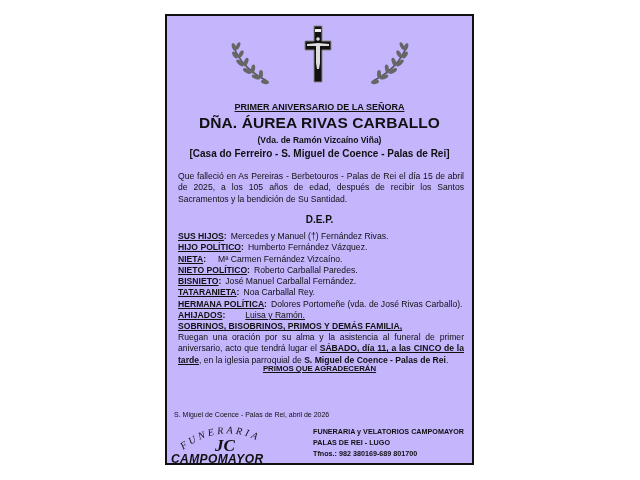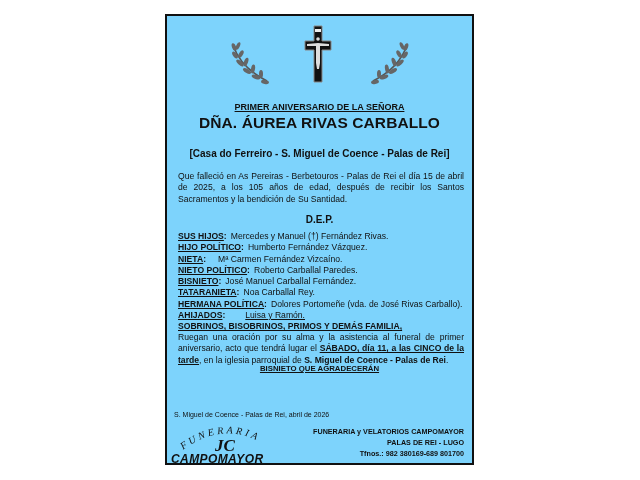--- a/index.html
+++ b/index.html
@@ -1,17 +1,17 @@
 <!DOCTYPE html>
 <html><head>
 <meta charset="utf-8">
 <style>
   html, body { margin:0; padding:0; background:#ffffff; }
   body { width:640px; height:480px; position:relative; overflow:hidden; font-family:"Liberation Sans", "DejaVu Sans", sans-serif; color:#111; }
-  .card { position:absolute; left:165px; top:14px; width:305px; height:447px; border:2.5px solid #111; box-sizing:content-box; background:#7dd3fc; }
+  .card { position:absolute; left:165px; top:14px; width:305px; height:447px; border:2.5px solid #111; box-sizing:content-box; background:#c4b5fd; }
   .abs { position:absolute; }
   .center { text-align:center; left:0; right:0; }
   .u { text-decoration:underline; }
   .b { font-weight:bold; }
   .cross { left:137px; top:9px; width:28px; height:58px; }
   .branch-l { left:60px; top:25px; width:46px; height:46px; }
   .branch-r { left:200px; top:25px; width:46px; height:46px; }
   .t-aniv { top:86px; font-size:9px; font-weight:bold; text-decoration:underline; letter-spacing:0; }
   .t-name { top:98px; font-size:15.5px; font-weight:bold; letter-spacing:0.1px; }
   .t-vda { top:119px; font-size:8.5px; font-weight:bold; }
@@ -20,21 +20,21 @@
   .p1 { top:155px; }
   .t-dep { top:198px; font-size:10px; font-weight:bold; }
   .fam { left:11px; right:6px; top:215px; font-size:8.6px; line-height:11.3px; }
   .fam div { white-space:nowrap; }
   .fam .k { font-weight:bold; text-decoration:underline; }
   .p2 { top:316px; }
   .t-favores { top:348px; font-size:7.8px; font-weight:bold; text-decoration:underline; }
   .t-place { left:7px; top:395px; font-size:7px; }
   .logo { left:4px; top:408px; width:110px; height:42px; }
   .logo-c { position:absolute; left:0; top:28px; font-size:12px; font-weight:bold; font-style:italic; letter-spacing:0.4px; font-family:Liberation Sans, sans-serif; }
-  .info { right:8px; top:410px; text-align:right; font-size:7.2px; line-height:11px; font-weight:bold; }
+  .info { right:8px; top:410px; font-size:7.2px; line-height:11px; font-weight:bold; }
   .info a { color:#1a2fa8; text-decoration:underline; }
 </style>
 </head>
 <body>
 
 <div class="card">
 
   <svg class="abs branch-l" viewBox="0 0 46 46">
     <path d="M6 4 C10 16 20 30 40 40" stroke="#555" stroke-width="1.6" fill="none"></path>
     <g fill="#666">
@@ -71,41 +71,42 @@
       <ellipse cx="26" cy="30" rx="2" ry="4.5" transform="rotate(60 26 30)"></ellipse>
       <ellipse cx="20" cy="28" rx="2" ry="4.5" transform="rotate(-10 20 28)"></ellipse>
       <ellipse cx="17" cy="36" rx="2" ry="4.5" transform="rotate(70 17 36)"></ellipse>
       <ellipse cx="12" cy="33" rx="2" ry="4" transform="rotate(0 12 33)"></ellipse>
       <ellipse cx="8" cy="41" rx="2" ry="4" transform="rotate(80 8 41)"></ellipse>
     </g>
   </svg>
 
   <div class="abs center t-aniv">PRIMER ANIVERSARIO DE LA SEÑORA</div>
   <div class="abs center t-name">DÑA.  ÁUREA RIVAS CARBALLO</div>
+  <div class="abs center t-vda">(Vda. de Ramón Vizcaíno Viña)</div>
   <div class="abs center t-casa">[Casa do Ferreiro - S. Miguel de Coence - Palas de Rei]</div>
 
   <div class="abs para p1">Que falleció en As Pereiras - Berbetouros - Palas de Rei el día 15 de abril de 2025, a los 105 años de edad, después de recibir los Santos Sacramentos y la bendición de Su Santidad.</div>
 
   <div class="abs center t-dep">D.E.P.</div>
 
   <div class="abs fam" id="family-list">
       <div><span class="k">SUS HIJOS</span><span class="b">:</span><span style="margin-left: 4px;">Mercedes y Manuel (†) Fernández Rivas.</span></div>
       <div><span class="k">HIJO POLÍTICO</span><span class="b">:</span><span style="margin-left: 4px;">Humberto Fernández Vázquez.</span></div>
       <div><span class="k">NIETA</span><span class="b">:</span><span style="margin-left: 12px;">Mª Carmen Fernández Vizcaíno.</span></div>
       <div><span class="k">NIETO POLÍTICO</span><span class="b">:</span><span style="margin-left: 4px;">Roberto Carballal Paredes.</span></div>
       <div><span class="k">BISNIETO</span><span class="b">:</span><span style="margin-left: 4px;">José Manuel Carballal Fernández.</span></div>
       <div><span class="k">TATARANIETA</span><span class="b">:</span><span style="margin-left: 4px;">Noa Carballal Rey.</span></div>
       <div><span class="k">HERMANA POLÍTICA</span><span class="b">:</span><span style="margin-left: 4px;">Dolores Portomeñe (vda. de José Rivas Carballo).</span></div>
       <div><span class="k">AHIJADOS</span><span class="b">:</span><span style="margin-left: 20px; text-decoration: underline;">Luisa y Ramón.</span></div>
       <div><span class="k">SOBRINOS, BISOBRINOS, PRIMOS Y DEMÁS FAMILIA,</span><span class="b"></span><span style="margin-left: 4px;"></span></div>
     </div>
 
   <div class="abs para p2"><span>Ruegan una oración por su alma y la asistencia al funeral de primer aniversario, acto que tendrá lugar el </span><span class="b u">SÁBADO, día 11, a las CINCO de la tarde</span><span>, en la iglesia parroquial de </span><span class="b">S. Miguel de Coence - Palas de Rei</span><span>.</span></div>
 
-  <div class="abs center t-favores">BISNIETO QUE AGRADECERÁN</div>
+  <div class="abs center t-favores">PRIMOS QUE AGRADECERÁN</div>
 
   <div class="abs t-place">S. Miguel de Coence - Palas de Rei, abril de 2026</div>
 
   <div class="abs logo">
     <svg width="110" height="30" viewBox="0 0 110 30" style="position:absolute;left:0;top:0;">
       <defs>
           <path id="arc" d="M12 26 Q55 -6 100 24"></path>
         </defs>
       <text font-family="Liberation Serif, serif" font-size="10" font-style="italic" letter-spacing="3" fill="#111"><textPath href="#arc" id="arc-text">FUNERARIA</textPath></text>
       <text x="44" y="27" font-family="Liberation Serif, serif" font-size="17" font-style="italic" font-weight="bold" fill="#111" id="mono-text">JC</text>

